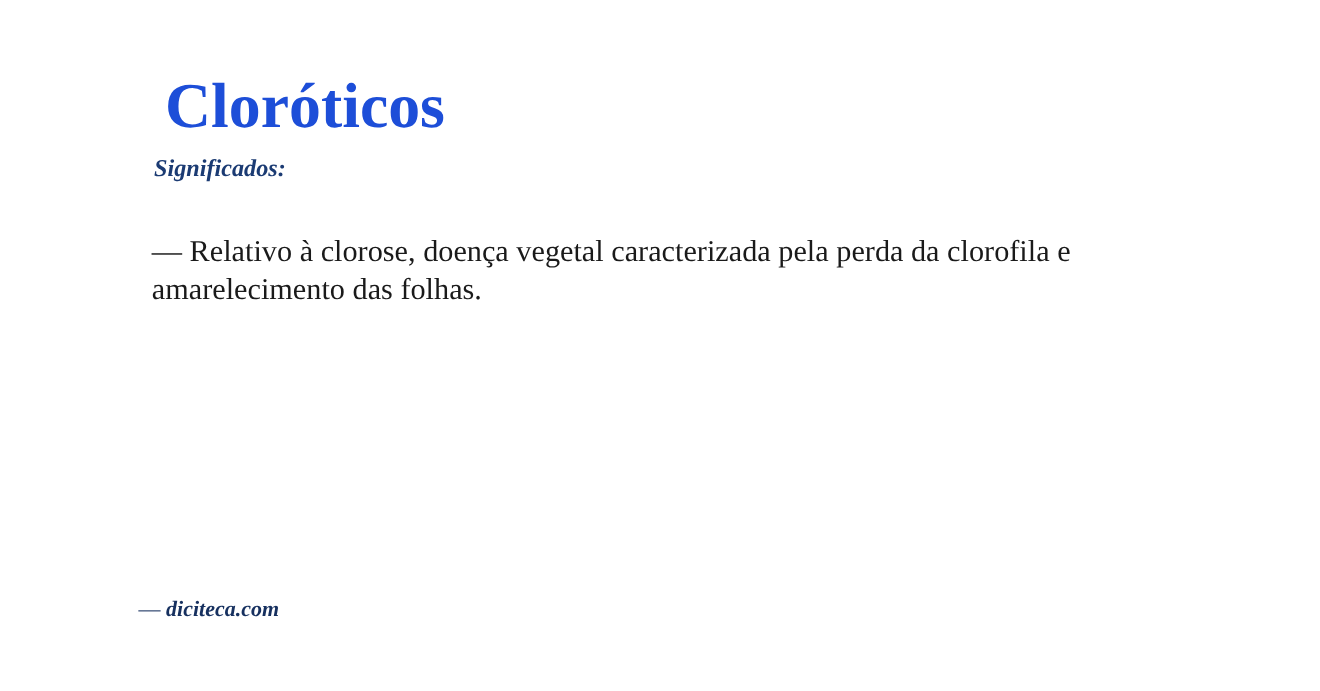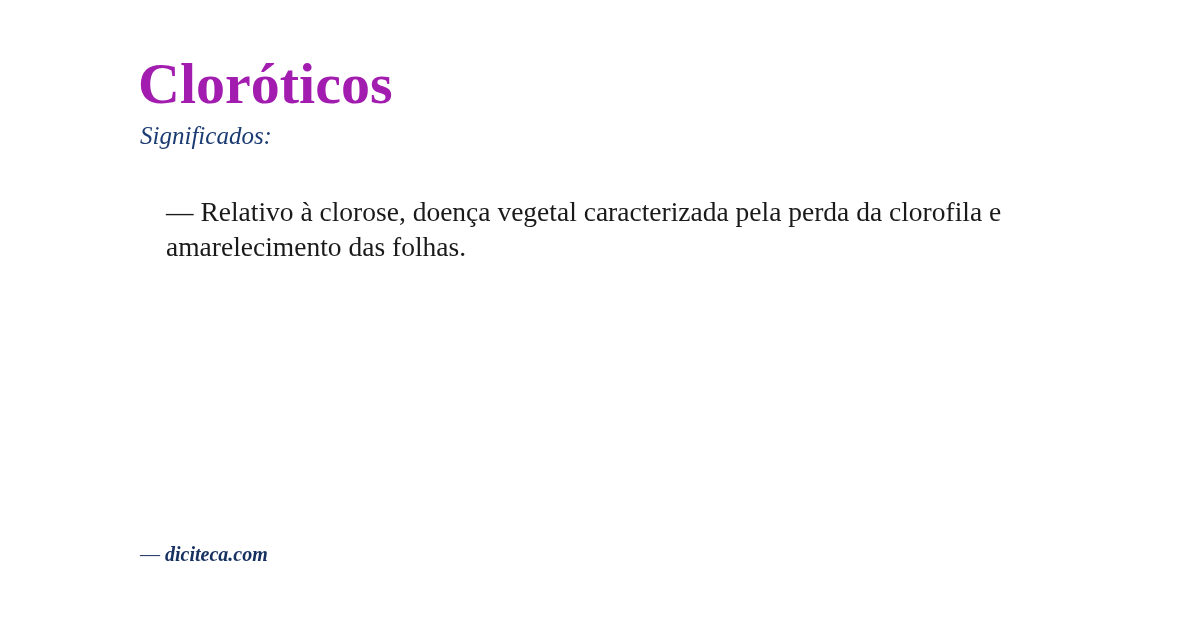--- a/index.html
+++ b/index.html
@@ -18,53 +18,52 @@
     width: 1200px;
     height: 628px;
     padding: 52px 130px 0 138px;
     position: relative;
   }
   .word-title {
     font-family: "Liberation Serif", serif;
     font-weight: bold;
     font-size: 58px;
     line-height: 1.1;
-    color: #a21caf;
+    color: #1d4ed8;
     letter-spacing: 0px;
-    margin: 0;
+    margin: 12px;
     padding: 0;
   }
   .subtitle {
     font-family: "Liberation Serif", serif;
     font-style: italic;
-    font-weight: normal;
-    font-size: 25px;
+    font-weight: bold;
+    font-size: 22px;
     color: #1b3b73;
     margin: 6px 0 0 2px;
     padding: 0;
   }
   .definitions {
     margin-top: 44px;
-    margin-left: 28px;
   }
   .definition {
     font-family: "Liberation Serif", serif;
     font-size: 27.5px;
     line-height: 1.28;
     color: #1a1a1a;
     margin: 0 0 22px 0;
     max-width: 940px;
     text-indent: 0;
   }
   .definition .dash {
     color: #1a1a1a;
   }
   .source {
     position: absolute;
-    left: 140px;
+    left: 126px;
     bottom: 62px;
     font-family: "Liberation Serif", serif;
     font-style: italic;
     font-weight: bold;
     font-size: 20px;
     color: #16305f;
   }
   .source .src-dash {
     font-style: normal;
     font-weight: normal;

